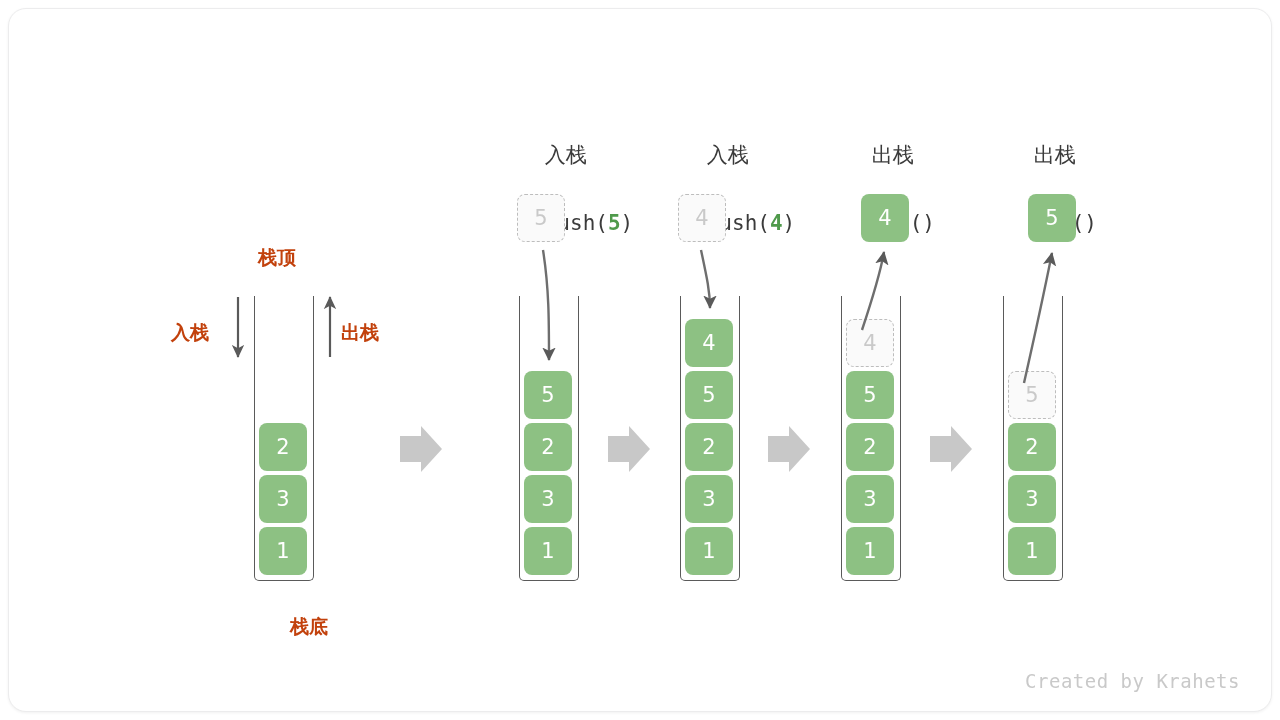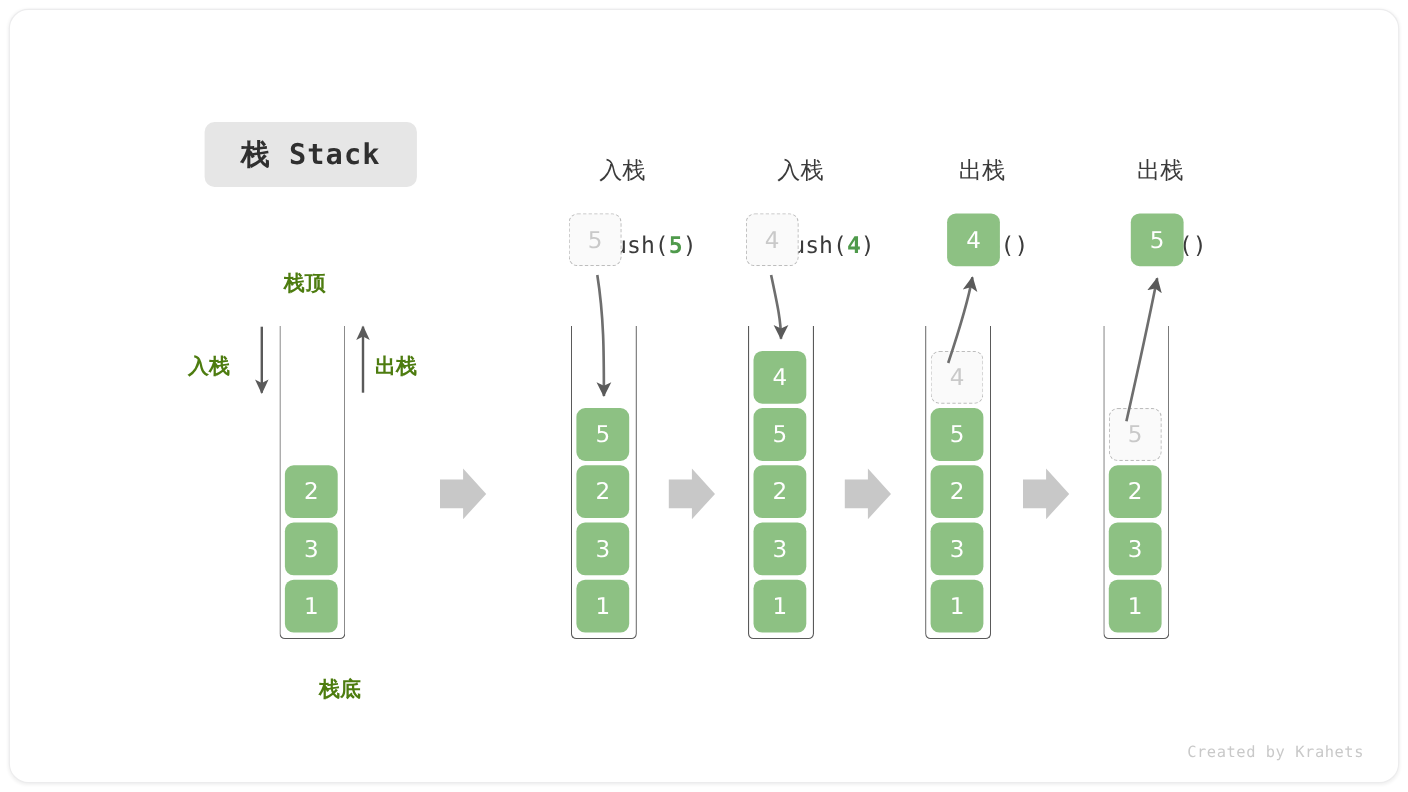--- a/index.html
+++ b/index.html
@@ -48,21 +48,21 @@
 
   
   .abs-text {
     position: absolute;
     white-space: pre;
   }
   .cn-bold {
     font-family: "DejaVu Sans", "Liberation Sans", sans-serif;
     font-size: 19px;
     font-weight: bold;
-    color: #4d7c0f;
+    color: #c2410c;
   }
   .col-head {
     position: absolute;
     font-family: "DejaVu Sans", "Liberation Sans", sans-serif;
     font-size: 21px;
     color: #3b3b3b;
     line-height: 34px;
     white-space: pre;
   }
   .col-head .mono {
@@ -108,40 +108,39 @@
     background: #fafafa;
     color: #c9c9c9;
     border: 1.6px dashed #bdbdbd;
   }
 
   .footer {
     position: absolute;
     right: 40px;
     bottom: 28px;
     font-family: "DejaVu Sans Mono", monospace;
-    font-size: 14px;
+    font-size: 19px;
     color: #c9c9c9;
     letter-spacing: 0.5px;
     white-space: pre;
   }
   svg.overlay {
     position: absolute;
     left: 0; top: 0;
     width: 1280px;
     height: 720px;
     pointer-events: none;
   }
 </style>
 </head>
 <body>
 
 <div id="canvas">
   <div class="card"></div>
 
-  <div class="title-badge">栈 Stack</div>
 
   <div class="abs-text cn-bold" style="left:258px; top:245px;">栈顶</div>
   <div class="abs-text cn-bold" style="left:258px; top:614px;margin-left:32px;">栈底</div>
   <div class="abs-text cn-bold" style="left:171px; top:320px;">入栈</div>
   <div class="abs-text cn-bold" style="left:341px; top:320px;">出栈</div>
 
   <div class="stack-box" style="left:254px; top:296px; width:60px; height:285px;"></div>
   <div class="cell filled" style="left:259px; top:423px;">2</div>
   <div class="cell filled" style="left:259px; top:475px;">3</div>
   <div class="cell filled" style="left:259px; top:527px;">1</div>

